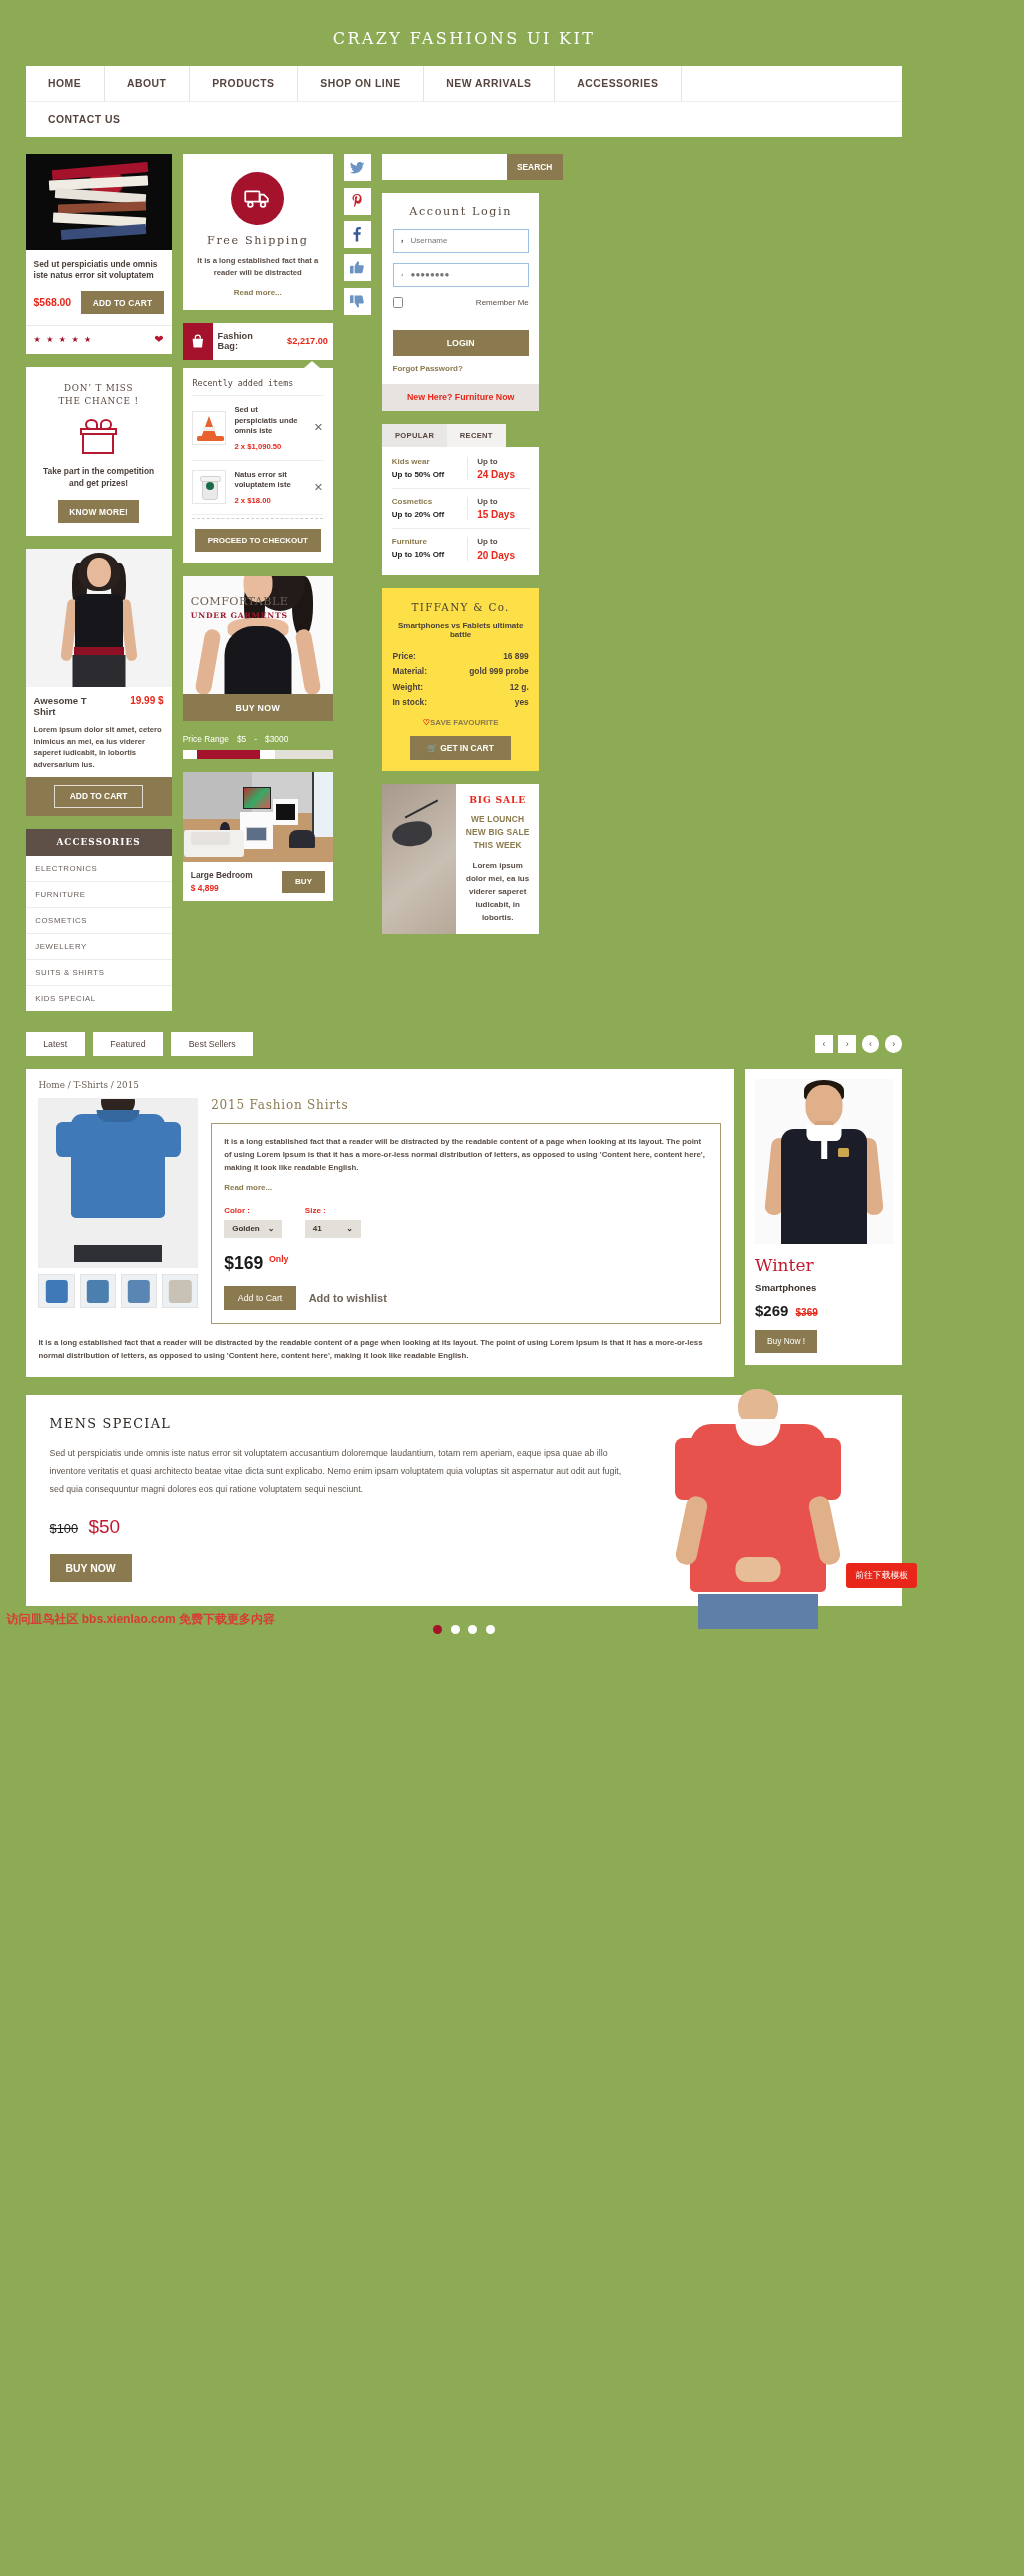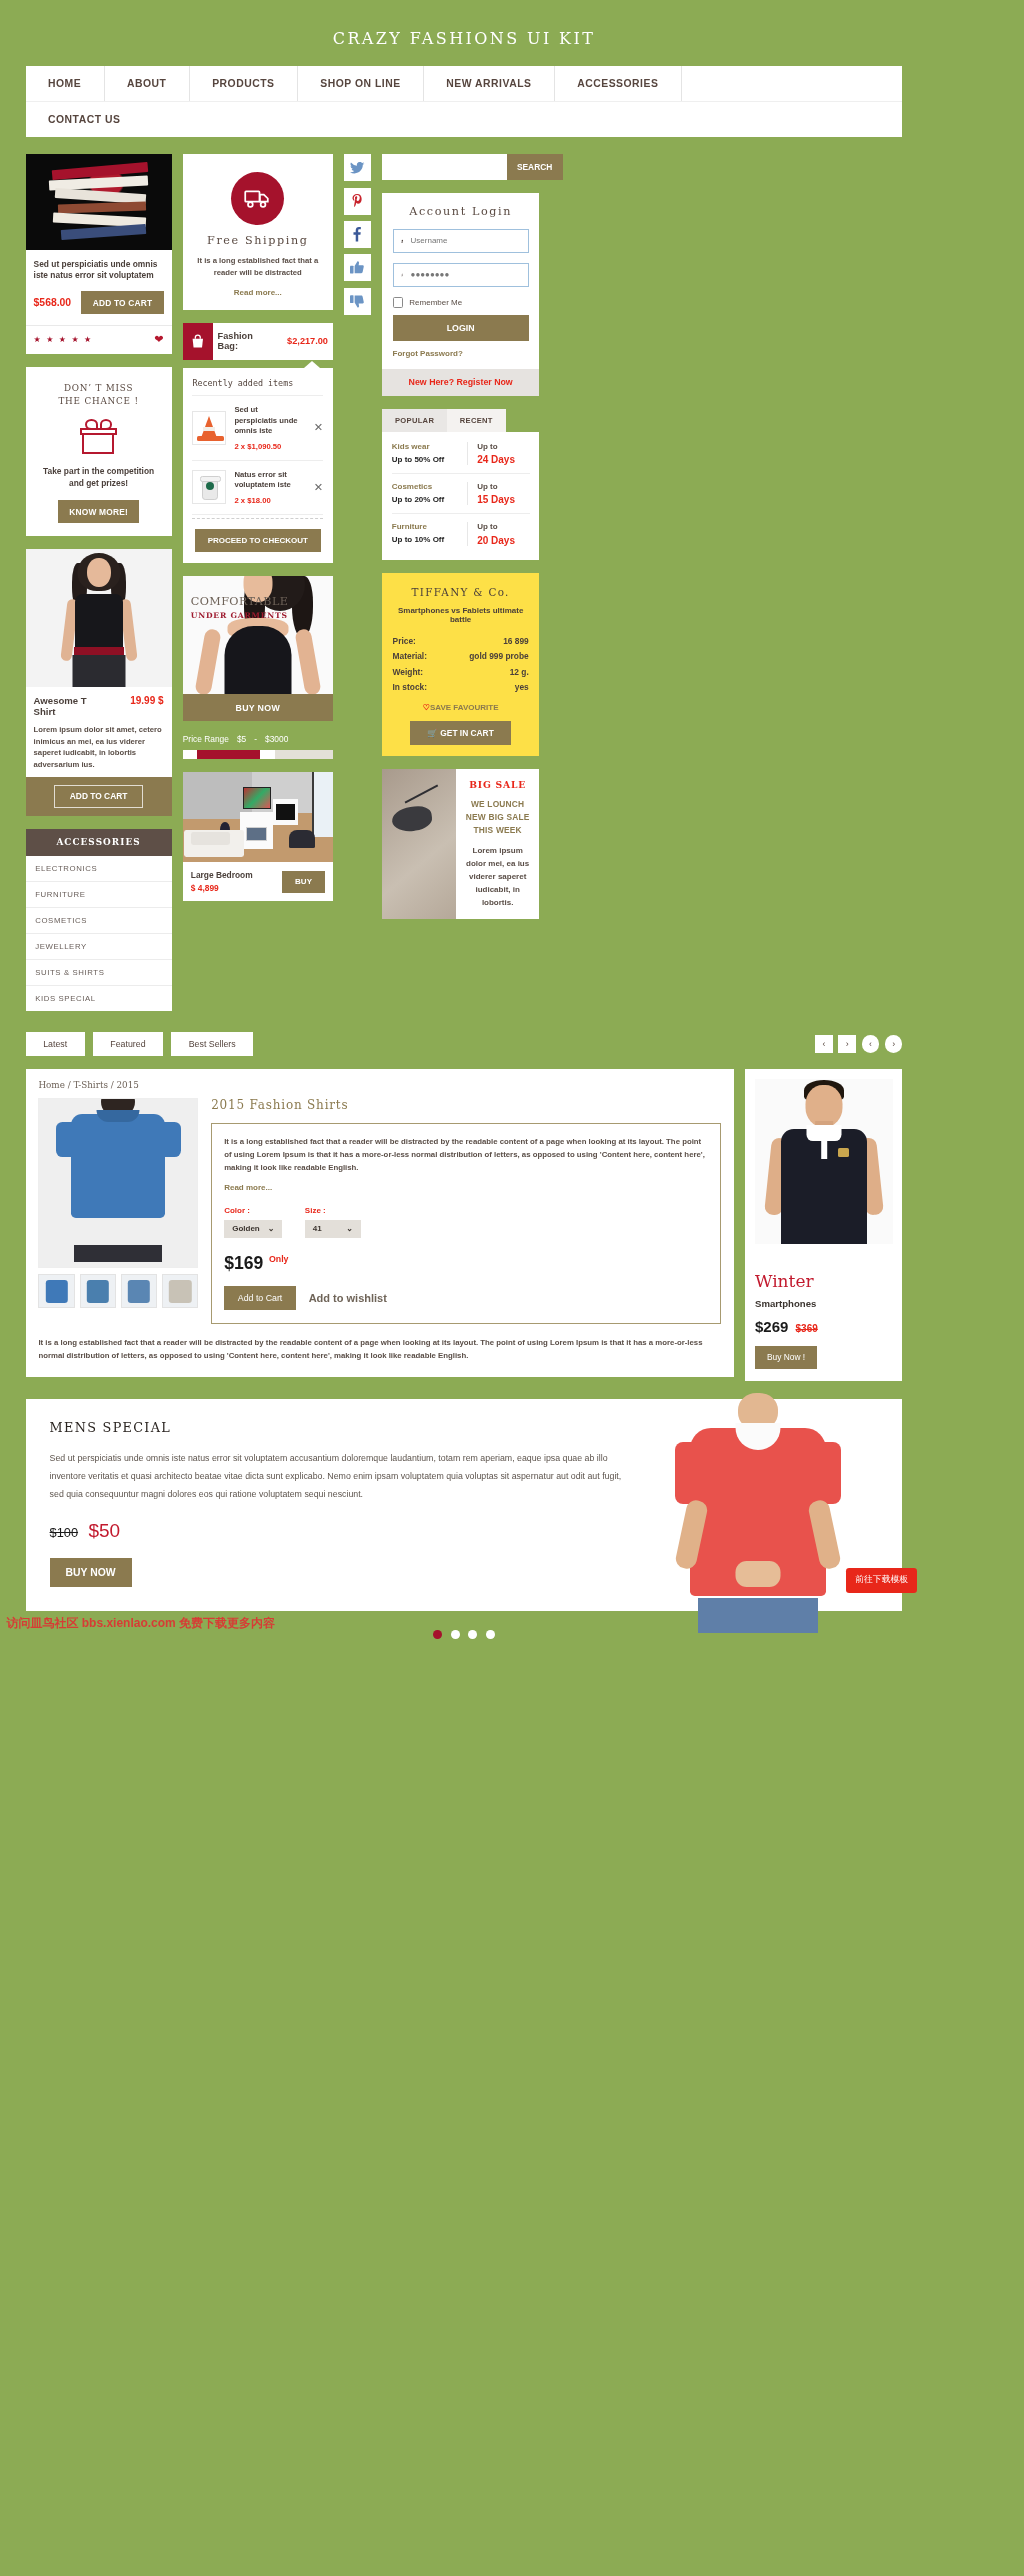--- a/index.html
+++ b/index.html
@@ -218,21 +218,21 @@
   
   .search-row { display:flex; background:#fff; }
   .search-input { flex:1; border:none; outline:none; padding:8px 7.2px; font-size:8px; color:#555; font-family:"Liberation Sans",sans-serif;}
   .search-btn { background:#8b7a4f; color:#fff; border:none; font-size:8.4px; font-weight:bold; padding:8px 10.4px; cursor:pointer;}
 
   
   .login-card { background:#fff; padding:12px 10.4px 0 10.4px; }
   .login-title { font-family:"DejaVu Serif",serif; font-size:11.2px; color:#5a4a42; text-align:center; letter-spacing:1.6px; margin-bottom:11.2px;}
   .field { display:flex; align-items:center; gap:7.2px; border:0.8px solid #9fc0dd; padding:5.6px 7.2px; margin-bottom:10.4px; }
   .field input { flex:1; border:none; outline:none; font-size:8px; color:#777; font-family:"Liberation Sans",sans-serif;}
-  .remember { display:flex; align-items:center; gap:6.4px; margin-bottom:7px; }
+  .remember { display:flex; align-items:center; gap:6.4px; margin-bottom:22px;justify-content:space-between; }
   .cbox { width:10.4px;height:10.4px;border:0.8px solid #8a8a8a; border-radius:1.6px; cursor:pointer;}
   .rem-label { font-size:8px;color:#5a4e47;}
   .login-btn { width:100%; background:#8b7a4f;color:#fff;border:none;padding:8px;font-size:8.8px;font-weight:bold;cursor:pointer;}
   .forgot { font-size:8px;font-weight:bold;color:#8b7a4f; padding:8.8px 0 10.4px 0; cursor:pointer;}
   .register { background:#e6e3e0; text-align:center; padding:8.8px; font-size:8.8px; font-weight:bold; color:#e8271a; cursor:pointer;}
 
   
   .tabs { display:flex; }
   .tab { padding:7.2px 12.8px; font-size:7.6px; font-weight:bold; color:#56453e; background:#f4f2f0; cursor:pointer; letter-spacing:0.3px;}
   .tab.active { background:#e9e7e5; }
@@ -311,21 +311,21 @@
   .man-img { width:100%; height:165px; background:#fafafa; position:relative; overflow:hidden; }
   .m-head{position:absolute;left:50%;top:6.4px;transform:translateX(-50%);width:37px;height:42px;background:#e0b08a;border-radius:46%;}
   .m-hair{position:absolute;left:50%;top:1.6px;transform:translateX(-50%);width:40px;height:21px;background:#20170f;border-radius:50% 50% 20% 20%;}
   .m-neck{position:absolute;left:50%;top:42px;transform:translateX(-50%);width:17.6px;height:12.8px;background:#d4a37e;}
   .m-polo{position:absolute;left:50%;top:50px;transform:translateX(-50%);width:86px;height:115px;background:#1b1d28;border-radius:12.8px 12.8px 0 0;}
   .m-coll{position:absolute;left:50%;top:46px;transform:translateX(-50%);width:35px;height:16px;background:#fff;border-radius:0 0 6.4px 6.4px;}
   .m-placket{position:absolute;left:50%;top:59px;transform:translateX(-50%);width:5.6px;height:21px;background:#fff;}
   .m-logo{position:absolute;left:calc(50% + 14.4px);top:69px;width:11.2px;height:9.6px;background:#caa64e;border-radius:1.6px;}
   .m-arm-l{position:absolute;left:calc(50% - 56px);top:59px;width:17.6px;height:77px;background:#deae88;border-radius:8px;transform:rotate(6deg);}
   .m-arm-r{position:absolute;left:calc(50% + 38px);top:59px;width:17.6px;height:77px;background:#deae88;border-radius:8px;transform:rotate(-6deg);}
-  .winter { font-family:"DejaVu Serif",serif; font-size:17px; color:#c21a2e; margin-top:27px; }
+  .winter { font-family:"DejaVu Serif",serif; font-size:17px; color:#c21a2e; margin-top:11px; }
   .coll { font-size:9.6px;font-weight:bold;color:#3c3530;margin-top:7.2px;}
   .side-price { margin-top:8.8px; display:flex; align-items:baseline; gap:7.2px;}
   .sp-new { font-size:15px;font-weight:bold;color:#1a1a1a;}
   .sp-old { font-size:10px;font-weight:bold;color:#e8271a;text-decoration:line-through;}
   .btn-buynow2 { margin-top:11.2px; background:#8b7a4f;color:#fff;border:none;font-size:8.4px;padding:6.4px 12px;cursor:pointer;}
 
   
   .mens { display:flex; background:#fff; margin:17.6px 25.6px 0 25.6px; padding:21px 24px 24px 24px; gap:16px; }
   .mens-left { flex:1; }
   .mens-title { font-family:"DejaVu Serif",serif; font-size:12.8px; color:#2a2420; letter-spacing:1.3px; }
@@ -616,21 +616,21 @@
             </svg>
           <input value="●●●●●●●●" style="">
         </div>
         <div class="remember">
           <span class="cbox"></span>
           <span class="rem-label">Remember Me</span>
         </div>
         <button class="login-btn">LOGIN</button>
         <div class="forgot">Forgot Password?</div>
       </div>
-      <div class="register">New Here? Register Now</div>
+      <div class="register">New Here? Furniture Now</div>
 
       <div style="height:12.8px"></div>
 
       <div class="tabs">
         <div class="tab active">POPULAR</div>
         <div class="tab">RECENT</div>
       </div>
       <div class="deals">
         <div class="deal-row">
           <div class="deal-l">

